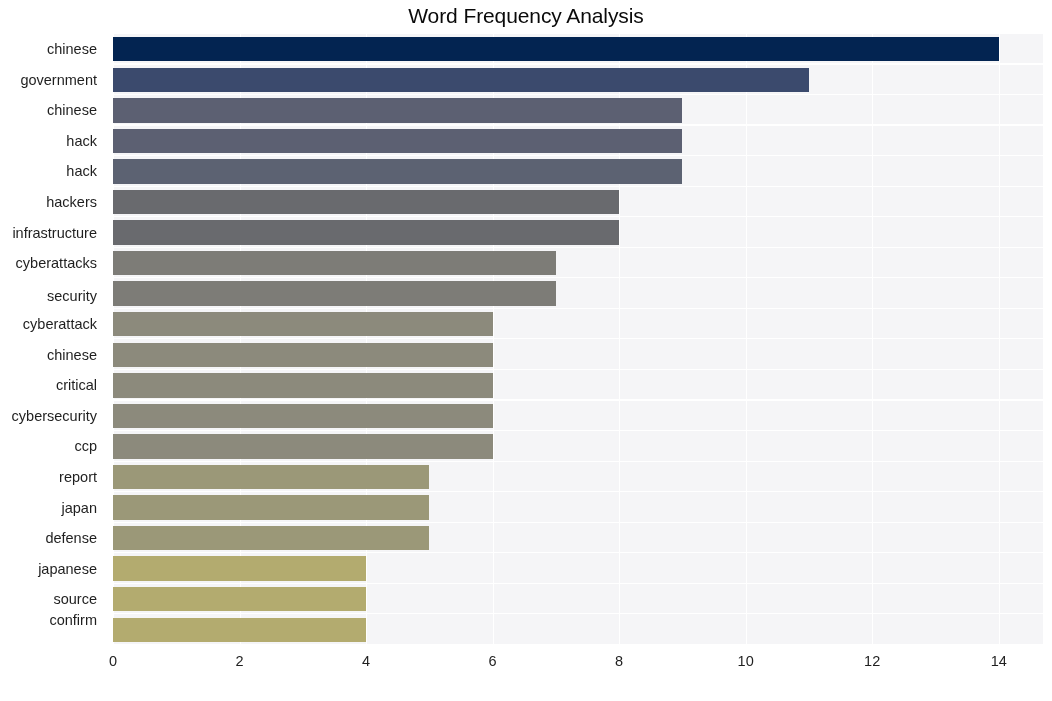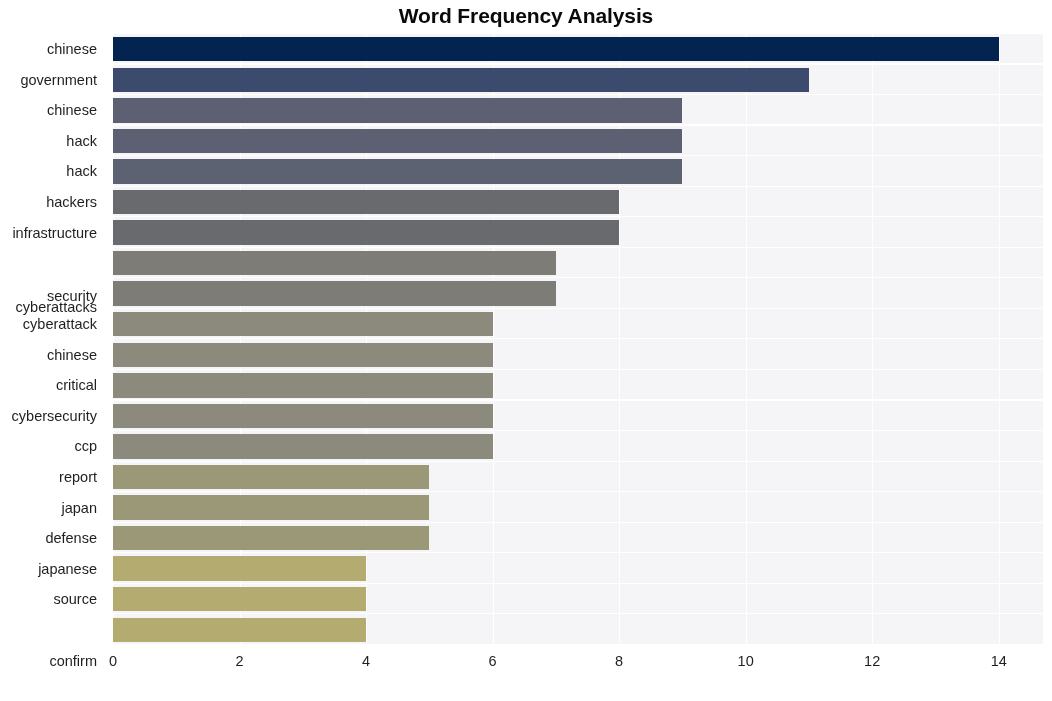--- a/index.html
+++ b/index.html
@@ -20,21 +20,21 @@
   }
 
   
   #chart-title {
     position: absolute;
     left: 0;
     top: 4px;
     width: 1052px;
     text-align: center;
     font-size: 21px;
-    font-weight: bold;
+    font-weight: normal;
     color: #0a0a0a;
     letter-spacing: -0.1px;
   }
 
   
   #plot-area {
     position: absolute;
     left: 113px;
     top: 34px;
     width: 930px;
@@ -230,33 +230,33 @@
   </div>
 
   <div id="y-axis">
       <div class="y-tick-label" style="top: 8.275px; padding-right: 8px;">chinese</div>
       <div class="y-tick-label" style="top: 38.825px; padding-right: 8px;">government</div>
       <div class="y-tick-label" style="top: 69.375px; padding-right: 8px;">chinese</div>
       <div class="y-tick-label" style="top: 99.925px; padding-right: 8px;">hack</div>
       <div class="y-tick-label" style="top: 130.475px; padding-right: 8px;">hack</div>
       <div class="y-tick-label" style="top: 161.025px; padding-right: 8px;">hackers</div>
       <div class="y-tick-label" style="top: 191.575px; padding-right: 8px;">infrastructure</div>
-      <div class="y-tick-label" style="top: 222.125px; padding-right: 8px; margin-top: 44px;">cyberattacks</div>
+      <div class="y-tick-label" style="top: 222.125px; padding-right: 8px;">cyberattacks</div>
       <div class="y-tick-label" style="top: 255px; padding-right: 8px;">security</div>
       <div class="y-tick-label" style="top: 283.225px; padding-right: 8px;">cyberattack</div>
       <div class="y-tick-label" style="top: 313.775px; padding-right: 8px;">chinese</div>
       <div class="y-tick-label" style="top: 344.325px; padding-right: 8px;">critical</div>
       <div class="y-tick-label" style="top: 374.875px; padding-right: 8px;">cybersecurity</div>
       <div class="y-tick-label" style="top: 405.425px; padding-right: 8px;">ccp</div>
       <div class="y-tick-label" style="top: 435.975px; padding-right: 8px; text-align: right;">report</div>
       <div class="y-tick-label" style="top: 466.525px; padding-right: 8px;">japan</div>
       <div class="y-tick-label" style="top: 497.075px; padding-right: 8px;">defense</div>
       <div class="y-tick-label" style="top: 527.625px; padding-right: 8px;">japanese</div>
       <div class="y-tick-label" style="top: 558.175px; padding-right: 8px;">source</div>
-      <div class="y-tick-label" style="top: 620px; padding-right: 8px; padding-left: 10px;">confirm</div>
+      <div class="y-tick-label" style="top: 579px; padding-right: 8px; padding-left: 10px;">confirm</div>
     </div>
 
   <div id="x-axis">
       <div class="x-tick-label" style="left: 0px;">0</div>
       <div class="x-tick-label" style="left: 126.531px;">2</div>
       <div class="x-tick-label" style="left: 253.061px;">4</div>
       <div class="x-tick-label" style="left: 379.592px;">6</div>
       <div class="x-tick-label" style="left: 506.122px;">8</div>
       <div class="x-tick-label" style="left: 632.653px;">10</div>
       <div class="x-tick-label" style="left: 759.184px;">12</div>

